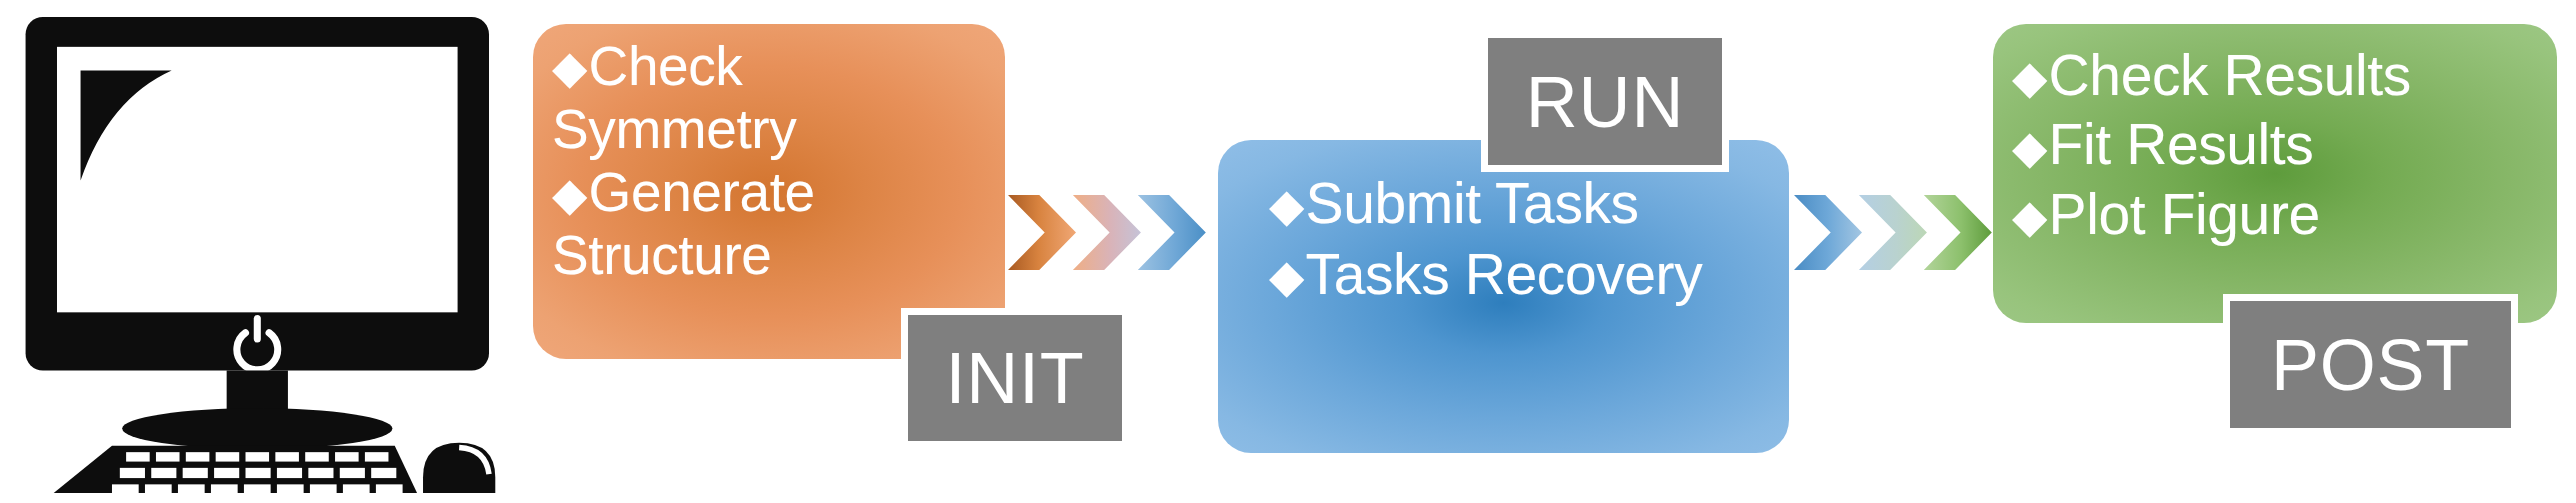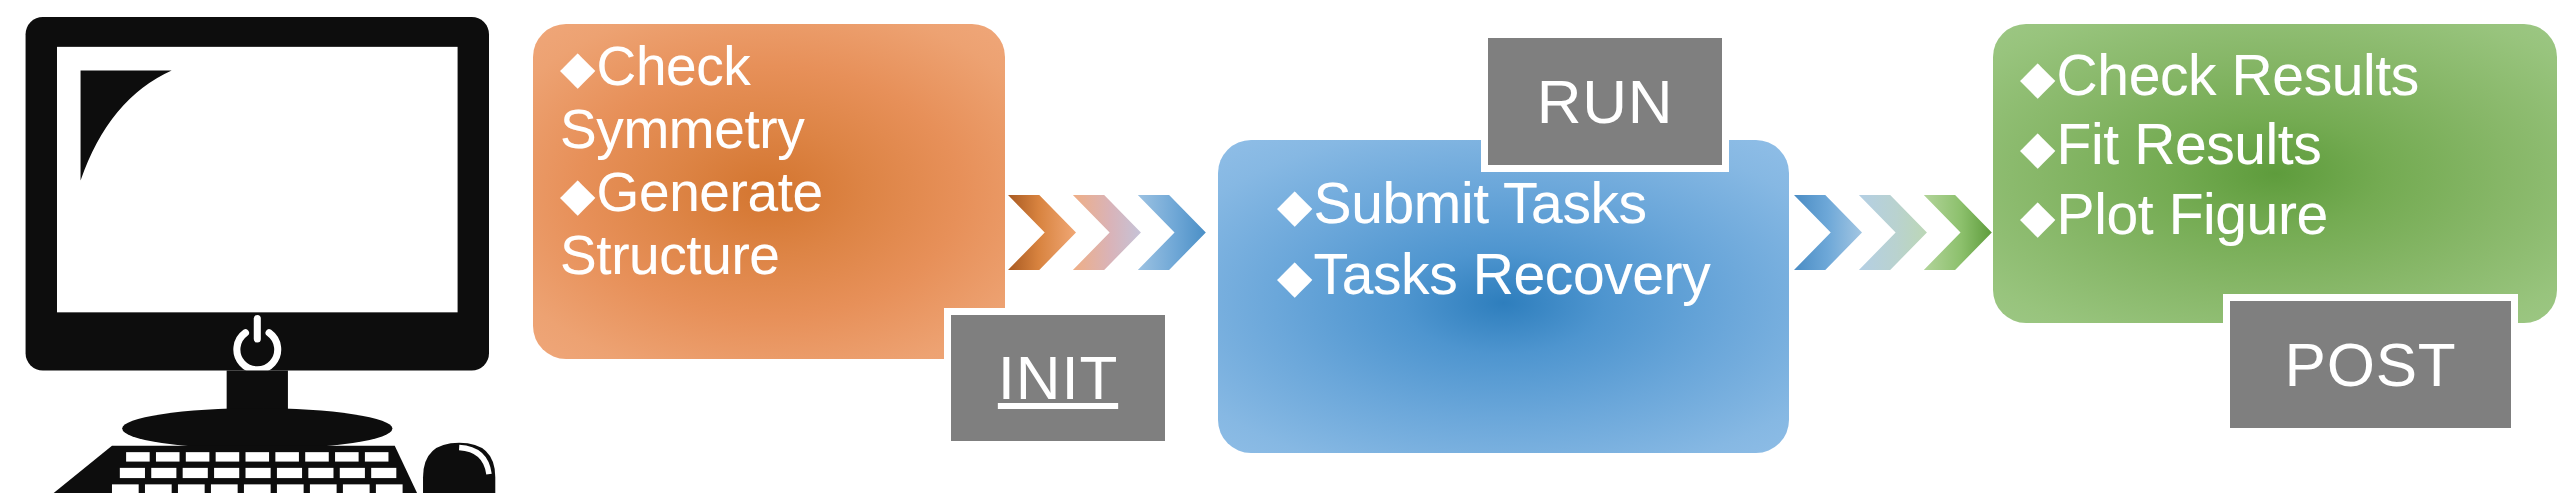--- a/index.html
+++ b/index.html
@@ -27,21 +27,21 @@
     width: 519px;
     height: 487px;
   }
 
   
   .stage-box {
     position: absolute;
     border-radius: 33px;
     box-sizing: border-box;
     display: block;
-    padding: 11px 14px 11px 27px;
+    padding: 11px 14px 11px 19px;
   }
   .stage-box .bullet-line {
     color: #ffffff;
     font-size: 57px;
     line-height: 1.21;
     white-space: nowrap;
     letter-spacing: -0.4px;
     text-shadow: 0 0 0.8px rgba(255,255,255,0.35);
   }
   .stage-box .bullet-line .dia {
@@ -88,25 +88,25 @@
   
   .stage-badge {
     position: absolute;
     background: #7f7f7f;
     border: 7px solid #ffffff;
     box-sizing: content-box;
     color: #ffffff;
     display: flex;
     align-items: center;
     justify-content: center;
-    font-size: 62px;
+    font-size: 72px;
     line-height: 1;
     letter-spacing: 0.8px;
   }
-  #badge-init { left: 944px; top: 308px; width: 214px; height: 126px; text-decoration: underline; }
+  #badge-init { left: 901px; top: 308px; width: 214px; height: 126px; }
   #badge-run  { left: 1481px; top: 31px;  width: 234px; height: 127px; }
   #badge-post { left: 2223px; top: 294px; width: 281px; height: 127px; }
 
   
   .chevrons {
     position: absolute;
     top: 195px;
     height: 75px;
     display: flex;
     align-items: center;

